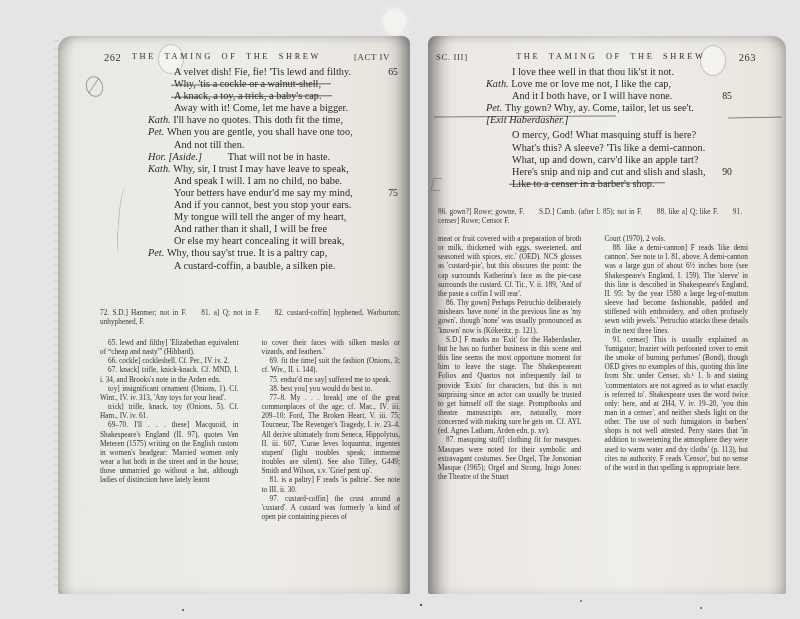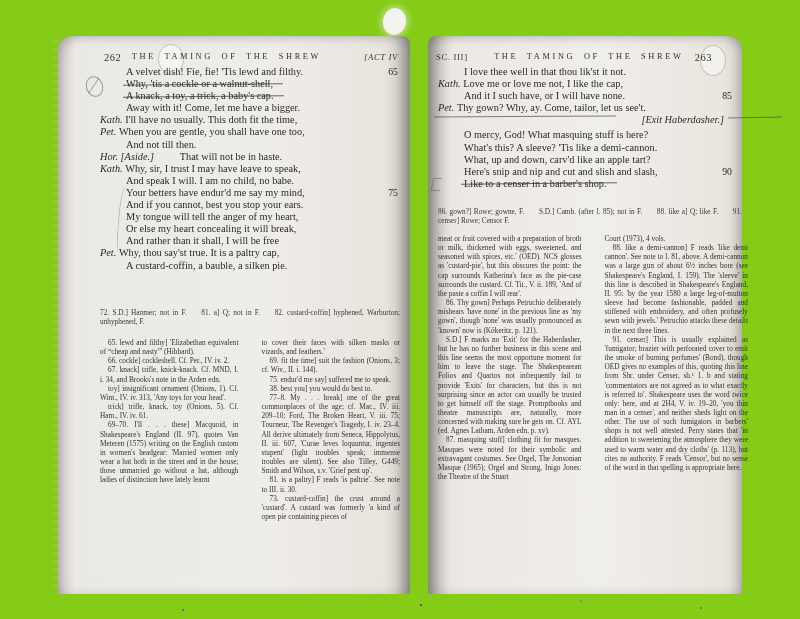--- a/index.html
+++ b/index.html
@@ -1,41 +1,41 @@
 <!DOCTYPE html>
 <html><head>
 <meta charset="utf-8">
 <style>
   html,body{margin:0;padding:0;}
   body{width:800px;height:619px;position:relative;overflow:hidden;
        font-family:"Liberation Serif","DejaVu Serif",serif;}
-  .scan{position:absolute;inset:0;background:#84cc16;}
+  .scan{position:absolute;inset:0;background:#e5e5e5;}
   .page{position:absolute;top:36px;height:558px;color:#2b2a26;}
   .page-left{left:58px;width:352px;
     background:linear-gradient(90deg,#d9d6d0 0,#ebe9e4 18px,#efede8 60%,#e7e4de 96%,#d8d5cf 100%);
     border-radius:14px 8px 2px 2px;
     box-shadow:inset -16px 0 20px -12px rgba(0,0,0,.55), inset 8px 4px 14px -8px rgba(0,0,0,.35);}
-  .page-right{left:428px;width:314px;
+  .page-right{left:428px;width:358px;
     background:linear-gradient(90deg,#d8d5cf 0,#ece9e4 22px,#f0eee9 55%,#e9e6e0 94%,#d9d6d0 100%);
     border-radius:8px 14px 2px 2px;
     box-shadow:inset 16px 0 20px -12px rgba(0,0,0,.55), inset -8px 4px 14px -8px rgba(0,0,0,.35);}
   .hdr{position:absolute;top:16px;left:0;right:0;height:14px;}
   .pgnum{position:absolute;font-size:10.5px;letter-spacing:.5px;color:#33322e;}
   .rtitle{position:absolute;left:50%;transform:translateX(-50%);white-space:nowrap;
     font-size:8.4px;letter-spacing:2.6px;word-spacing:4px;color:#33322e;}
   .marker{position:absolute;font-size:8.8px;letter-spacing:.6px;color:#3a3935;}
   .verse{position:absolute;top:30px;font-size:10.3px;}
   .page-left .verse{left:42px;width:298px;}
   .page-right .verse{left:10px;width:300px;}
-  .vline{position:relative;line-height:12.1px;min-height:12.1px;white-space:nowrap;}
+  .vline{position:relative;line-height:12.1px;min-height:12.1px;white-space:nowrap;margin-left:48px;}
   .ind{padding-left:26px;}
   .spk{font-style:italic;}
   .lnum{position:absolute;right:0;top:0;font-size:9.8px;}
   .page-right .lnum{right:6px;}
-  .exit{text-align:right;font-style:italic;padding-right:14px;}
+  .exit{font-style:italic;padding-right:14px;}
   .gap{margin-top:3px;}
   .line-text{position:relative;display:inline-block;}
   .struck .line-text::after{content:"";position:absolute;left:-3px;right:-10px;top:5.5px;
     border-top:1.5px solid rgba(55,53,48,.75);transform:rotate(-.6deg);}
   .coll{position:absolute;font-size:7.3px;line-height:9.4px;white-space:pre-wrap;
     text-align:justify;color:#3a3935;}
   .page-left .coll{top:272px;left:42px;width:300px;}
   .page-right .coll{top:171px;left:10px;width:304px;}
   .fncols{position:absolute;display:flex;gap:23px;}
   .page-left .fncols{top:302px;left:42px;width:300px;}
@@ -79,39 +79,39 @@
   <div class="specks"></div>
 
   <div class="page page-left">
     <div class="hole" style="left:100px;top:8px;width:24px;height:28px;"></div>
     <div class="pencil circle-doodle"></div>
     <div class="pencil squiggle"></div>
 
     <div class="hdr">
       <span class="pgnum" style="left:46px;">262</span>
       <span class="rtitle" style="transform:translateX(-54%);">THE TAMING OF THE SHREW</span>
-      <span class="marker" style="right:12px;font-style:italic;">[ACT IV</span>
+      <span class="marker" style="right:20px;">[ACT IV</span>
     </div>
 
     <div class="verse">
       <div class="vline ind"><span class="line-text"><span class="spk"></span><span>A velvet dish! Fie, fie! 'Tis lewd and filthy.</span></span><span class="lnum">65</span></div>
       <div class="vline ind struck"><span class="line-text"><span class="spk"></span><span>Why, 'tis a cockle or a walnut-shell,</span></span></div>
       <div class="vline ind struck"><span class="line-text"><span class="spk"></span><span>A knack, a toy, a trick, a baby's cap.</span></span></div>
       <div class="vline ind"><span class="line-text"><span class="spk"></span><span>Away with it! Come, let me have a bigger.</span></span></div>
-      <div class="vline"><span class="line-text"><span class="spk">Kath.&nbsp;</span><span>I'll have no usually. This doth fit the time,</span></span></div>
+      <div class="vline"><span class="line-text"><span class="spk">Kath.&nbsp;</span><span>I'll have no quotes. This doth fit the time,</span></span></div>
       <div class="vline"><span class="line-text"><span class="spk">Pet.&nbsp;</span><span>When you are gentle, you shall have one too,</span></span></div>
       <div class="vline ind"><span class="line-text"><span class="spk"></span><span>And not till then.</span></span></div>
       <div class="vline"><span class="line-text"><span class="spk">Hor.&nbsp;[Aside.]</span><span>   That will not be in haste.</span></span></div>
       <div class="vline"><span class="line-text"><span class="spk">Kath.&nbsp;</span><span>Why, sir, I trust I may have leave to speak,</span></span></div>
       <div class="vline ind"><span class="line-text"><span class="spk"></span><span>And speak I will. I am no child, no babe.</span></span></div>
       <div class="vline ind"><span class="line-text"><span class="spk"></span><span>Your betters have endur'd me say my mind,</span></span><span class="lnum">75</span></div>
       <div class="vline ind"><span class="line-text"><span class="spk"></span><span>And if you cannot, best you stop your ears.</span></span></div>
       <div class="vline ind"><span class="line-text"><span class="spk"></span><span>My tongue will tell the anger of my heart,</span></span></div>
+      <div class="vline ind"><span class="line-text"><span class="spk"></span><span>And rather than it shall, I will be free</span></span></div>
       <div class="vline ind"><span class="line-text"><span class="spk"></span><span>Or else my heart concealing it will break,</span></span></div>
-      <div class="vline ind"><span class="line-text"><span class="spk"></span><span>And rather than it shall, I will be free</span></span></div>
       <div class="vline"><span class="line-text"><span class="spk">Pet.&nbsp;</span><span>Why, thou say'st true. It is a paltry cap,</span></span></div>
       <div class="vline ind"><span class="line-text"><span class="spk"></span><span>A custard-coffin, a bauble, a silken pie.</span></span></div>
     </div>
 
     <div class="coll">72. S.D.] Hanmer; not in F.  81. a] Q; not in F.  82. custard-coffin] hyphened, Warburton; unhyphened, F.</div>
 
     <div class="fncols">
       <div class="fncol">
         <p class="fn">65. lewd and filthy] 'Elizabethan equivalent of “cheap and nasty”' (Hibbard).</p>
         <p class="fn">66. cockle] cockleshell. Cf. Per., IV. iv. 2.</p>
@@ -120,60 +120,60 @@
         <p class="fn">trick] trifle, knack, toy (Onions, 5). Cf. Ham., IV. iv. 61.</p>
         <p class="fn">69–70. I'll . . . these] Macquoid, in Shakespeare's England (II. 97), quotes Van Meteren (1575) writing on the English custom in women's headgear: 'Married women only wear a hat both in the street and in the house; those unmarried go without a hat, although ladies of distinction have lately learnt</p>
       </div>
       <div class="fncol">
         <p class="fn noind">to cover their faces with silken masks or vizards, and feathers.'</p>
         <p class="fn">69. fit the time] suit the fashion (Onions, 3; cf. Wiv., II. i. 144).</p>
         <p class="fn">75. endur'd me say] suffered me to speak.</p>
         <p class="fn">38. best you] you would do best to.</p>
         <p class="fn">77–8. My . . . break] one of the great commonplaces of the age; cf. Mac., IV. iii. 209–10; Ford, The Broken Heart, V. iii. 75; Tourneur, The Revenger's Tragedy, I. iv. 23–4. All derive ultimately from Seneca, Hippolytus, II. iii. 607, 'Curae leves loquuntur, ingentes stupent' (light troubles speak; immense troubles are silent). See also Tilley, G449; Smith and Wilson, s.v. 'Grief pent up'.</p>
         <p class="fn">81. is a paltry] F reads 'is paltrie'. See note to III. ii. 30.</p>
-        <p class="fn">73. custard-coffin] the crust around a 'custard'. A custard was formerly 'a kind of open pie containing pieces of</p>
+        <p class="fn">97. custard-coffin] the crust around a 'custard'. A custard was formerly 'a kind of open pie containing pieces of</p>
       </div>
     </div>
   </div>
 
   <div class="page page-right">
     <div class="hole" style="left:272px;top:9px;width:24px;height:29px;"></div>
     <div class="pencil underline-mark"></div>
     <div class="pencil margin-dash"></div>
     <div class="pencil bracket-doodle"></div>
 
     <div class="hdr">
       <span class="marker" style="left:8px;">SC. III]</span>
       <span class="rtitle" style="transform:translateX(-48%);">THE TAMING OF THE SHREW</span>
       <span class="pgnum" style="right:30px;">263</span>
     </div>
 
     <div class="verse">
       <div class="vline ind"><span class="line-text"><span class="spk"></span><span>I love thee well in that thou lik'st it not.</span></span></div>
       <div class="vline"><span class="line-text"><span class="spk">Kath.&nbsp;</span><span>Love me or love me not, I like the cap,</span></span></div>
-      <div class="vline ind"><span class="line-text"><span class="spk"></span><span>And it I such have, or I will have none.</span></span><span class="lnum">85</span></div>
+      <div class="vline ind"><span class="line-text"><span class="spk"></span><span>And it I both have, or I will have none.</span></span><span class="lnum">85</span></div>
       <div class="vline"><span class="line-text"><span class="spk">Pet.&nbsp;</span><span>Thy gown? Why, ay. Come, tailor, let us see't.</span></span></div>
       <div class="vline exit"><span class="line-text"><span>[Exit Haberdasher.]</span></span></div>
       <div class="vline ind gap"><span class="line-text"><span class="spk"></span><span>O mercy, God! What masquing stuff is here?</span></span></div>
       <div class="vline ind"><span class="line-text"><span class="spk"></span><span>What's this? A sleeve? 'Tis like a demi-cannon.</span></span></div>
       <div class="vline ind"><span class="line-text"><span class="spk"></span><span>What, up and down, carv'd like an apple tart?</span></span></div>
       <div class="vline ind"><span class="line-text"><span class="spk"></span><span>Here's snip and nip and cut and slish and slash,</span></span><span class="lnum">90</span></div>
       <div class="vline ind struck"><span class="line-text"><span class="spk"></span><span>Like to a censer in a barber's shop.</span></span></div>
     </div>
 
     <div class="coll">86. gown?] Rowe; gowne, F.  S.D.] Camb. (after l. 85); not in F.  88. like a] Q; like F.  91. censer] Rowe; Censor F.</div>
 
     <div class="fncols">
       <div class="fncol">
         <p class="fn noind">meat or fruit covered with a preparation of broth or milk, thickened with eggs, sweetened, and seasoned with spices, etc.' (OED). NCS glosses as 'custard-pie', but this obscures the point: the cap surrounds Katherina's face as the pie-case surrounds the custard. Cf. Tit., V. ii. 189, 'And of the paste a coffin I will rear'.</p>
         <p class="fn">86. Thy gown] Perhaps Petruchio deliberately mishears 'have none' in the previous line as 'my gown', though 'none' was usually pronounced as 'known' now is (Kökeritz, p. 121).</p>
         <p class="fn">S.D.] F marks no 'Exit' for the Haberdasher, but he has no further business in this scene and this line seems the most opportune moment for him to leave the stage. The Shakespearean Folios and Quartos not infrequently fail to provide 'Exits' for characters, but this is not surprising since an actor can usually be trusted to get himself off the stage. Promptbooks and theatre manuscripts are, naturally, more concerned with making sure he gets on. Cf. AYL (ed. Agnes Latham, Arden edn, p. xv).</p>
         <p class="fn">87. masquing stuff] clothing fit for masques. Masques were noted for their symbolic and extravagant costumes. See Orgel, The Jonsonian Masque (1965); Orgel and Strong, Inigo Jones: the Theatre of the Stuart</p>
       </div>
       <div class="fncol">
-        <p class="fn noind">Court (1973), 4 vols.</p>
+        <p class="fn noind">Court (1970), 2 vols.</p>
         <p class="fn">88. like a demi-cannon] F reads 'like demi cannon'. See note to l. 81, above. A demi-cannon was a large gun of about 6½ inches bore (see Shakespeare's England, I. 159). The 'sleeve' in this line is described in Shakespeare's England, II. 95: 'by the year 1580 a large leg-of-mutton sleeve had become fashionable, padded and stiffened with embroidery, and often profusely sewn with jewels.' Petruchio attacks these details in the next three lines.</p>
         <p class="fn">91. censer] This is usually explained as 'fumigator; brazier with perforated cover to emit the smoke of burning perfumes' (Bond), though OED gives no examples of this, quoting this line from Shr. under Censer, sb.¹ 1. b and stating 'commentators are not agreed as to what exactly is referred to'. Shakespeare uses the word twice only: here, and at 2H4, V. iv. 19–20, 'you thin man in a censer', and neither sheds light on the other. The use of such fumigators in barbers' shops is not well attested. Perry states that 'in addition to sweetening the atmosphere they were used to warm water and dry cloths' (p. 113), but cites no authority. F reads 'Censor', but no sense of the word in that spelling is appropriate here.</p>
       </div>
     </div>
   </div>
 
 </div>
 
 </body></html>

